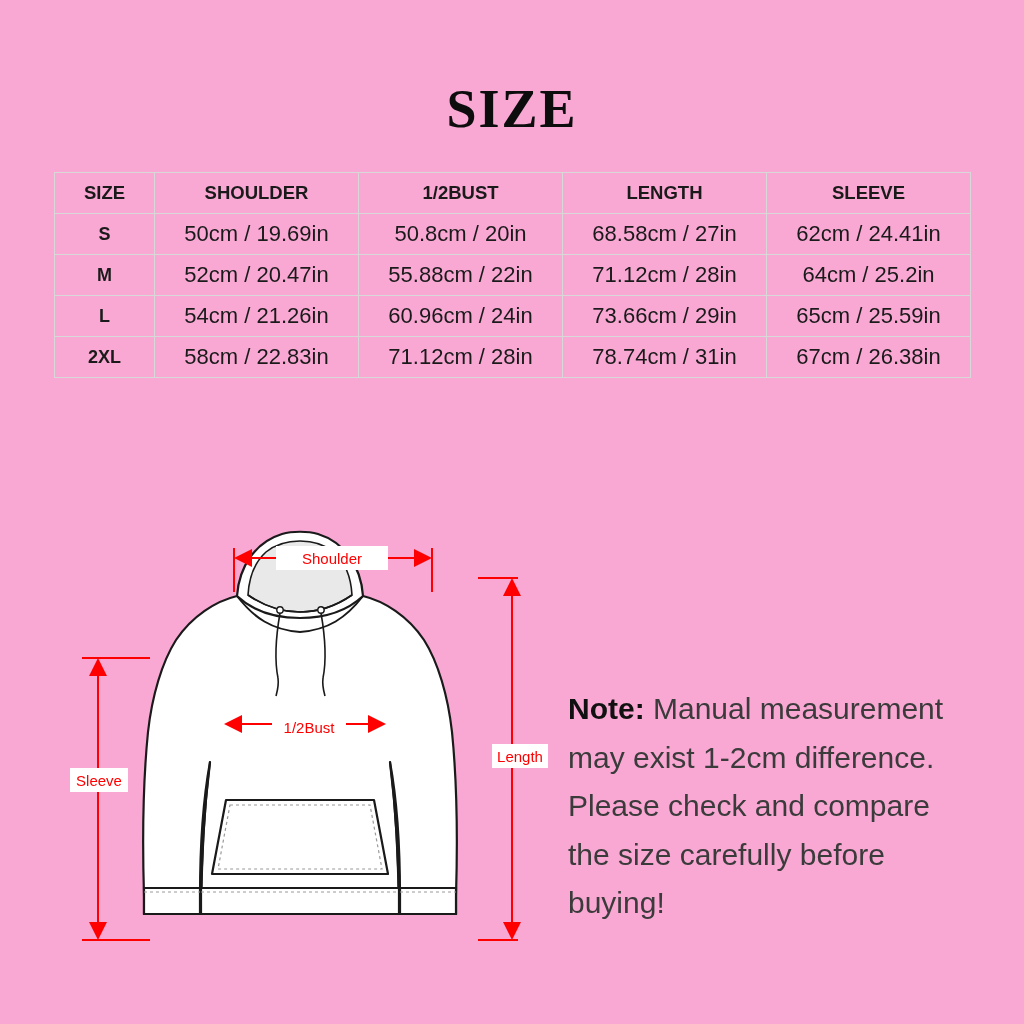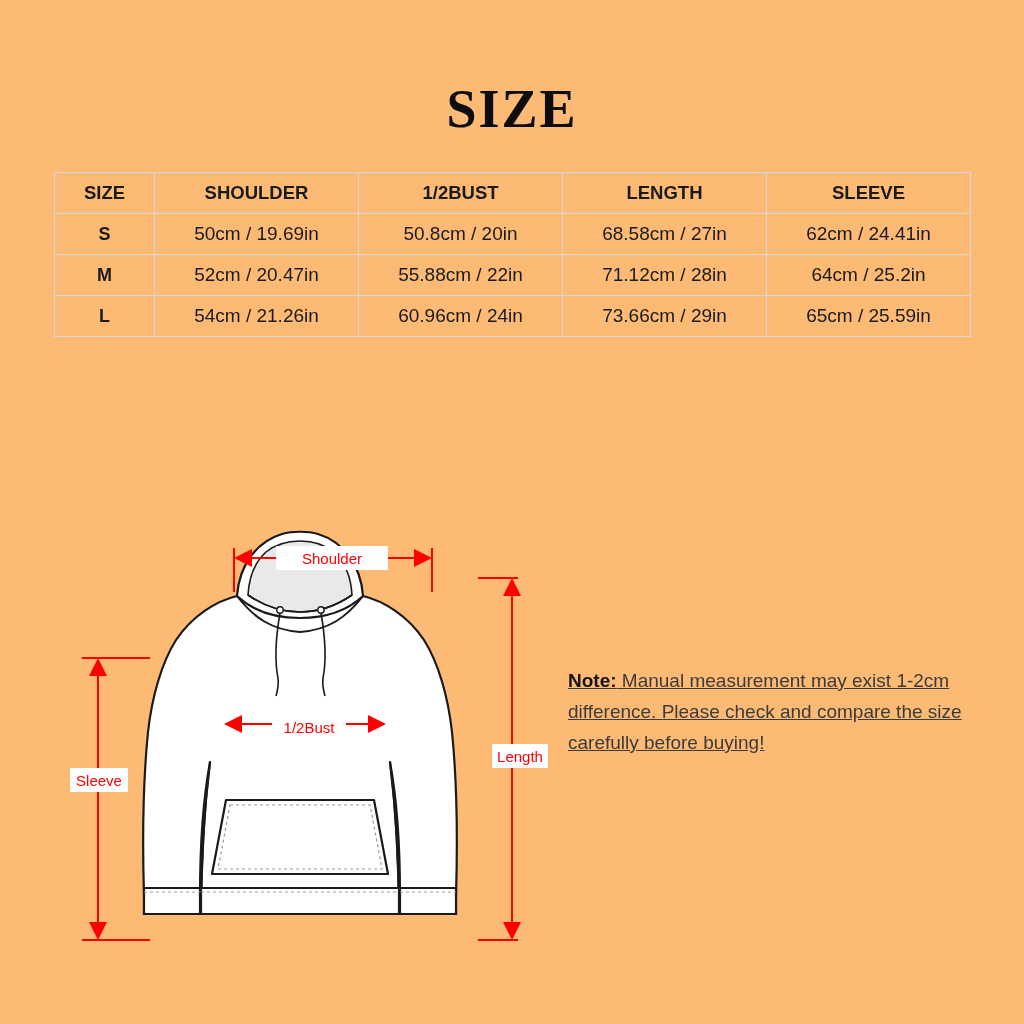--- a/index.html
+++ b/index.html
@@ -8,21 +8,21 @@
     width: 1024px; height: 1024px;
     background: #ffffff;
     font-family: "Liberation Sans", sans-serif;
     color: #111111;
   }
   #page {
     position: relative;
     width: 1024px;
     height: 1024px;
     overflow: hidden;
-    background: #fdba74;
+    background: #f9a8d4;
   }
 
   
   .title {
     position: absolute;
     top: 78px;
     left: 0;
     width: 1024px;
     text-align: center;
     font-family: "Liberation Serif", serif;
@@ -43,21 +43,21 @@
     border-collapse: collapse;
     width: 916px;
     table-layout: fixed;
   }
   table.size-table th,
   table.size-table td {
     border: 1px solid #d8d8d8;
     height: 41px;
     text-align: center;
     vertical-align: middle;
-    font-size: 19px;
+    font-size: 22px;
     color: #1a1a1a;
   }
   table.size-table th {
     font-weight: 700;
     font-size: 18.5px;
   }
   table.size-table td.sz {
     font-weight: 700;
     font-size: 18px;
   }
@@ -73,27 +73,26 @@
     top: 500px;
     left: 40px;
     width: 520px;
     height: 470px;
   }
   .diagram svg { display: block; }
 
   
   .note {
     position: absolute;
-    top: 666px;
+    top: 685px;
     left: 568px;
     width: 410px;
-    font-size: 19px;
+    font-size: 30px;
     line-height: 1.62;
     color: #3b3b3b;
-    text-decoration: underline;
   }
   .note .lead {
     font-weight: 700;
     color: #111111;
   }
 </style>
 </head>
 <body>
 
 <div id="page">
@@ -132,20 +131,27 @@
           <td>55.88cm / 22in</td>
           <td>71.12cm / 28in</td>
           <td>64cm / 25.2in</td>
         </tr>
         <tr>
           <td class="sz">L</td>
           <td>54cm / 21.26in</td>
           <td>60.96cm / 24in</td>
           <td>73.66cm / 29in</td>
           <td>65cm / 25.59in</td>
+        </tr>
+        <tr>
+          <td class="sz">2XL</td>
+          <td>58cm / 22.83in</td>
+          <td>71.12cm / 28in</td>
+          <td>78.74cm / 31in</td>
+          <td>67cm / 26.38in</td>
         </tr>
       </tbody>
     </table>
   </div>
 
   <div class="diagram">
     <svg width="520" height="470" viewBox="0 0 520 470" xmlns="http://www.w3.org/2000/svg">
       <defs>
         <marker id="arrHead" markerWidth="9" markerHeight="9" refX="8" refY="4.5" orient="auto">
           <path d="M0,0 L9,4.5 L0,9 z" fill="#ff0000"></path>

